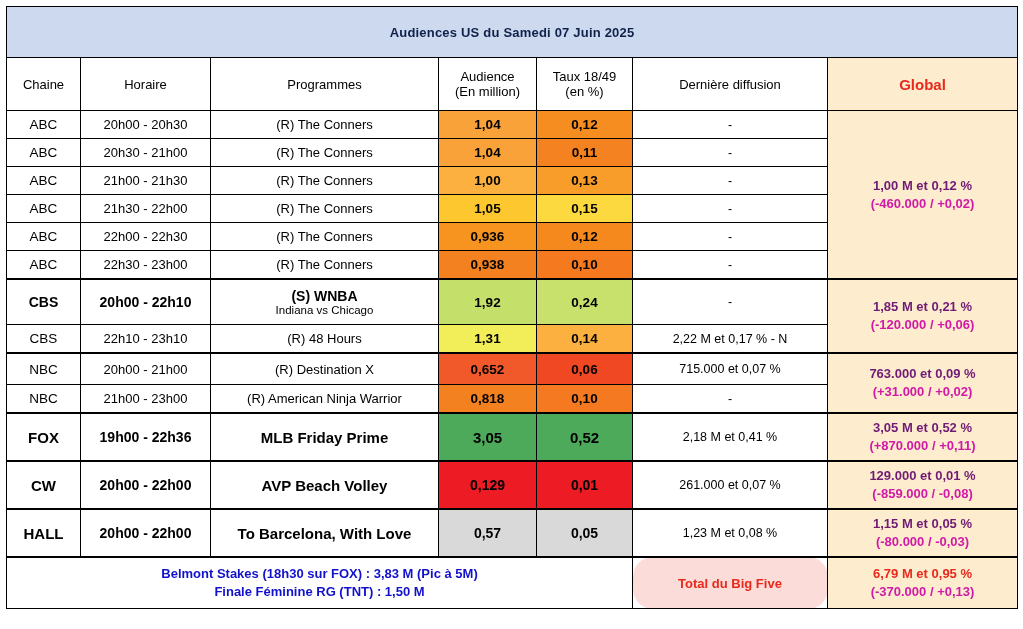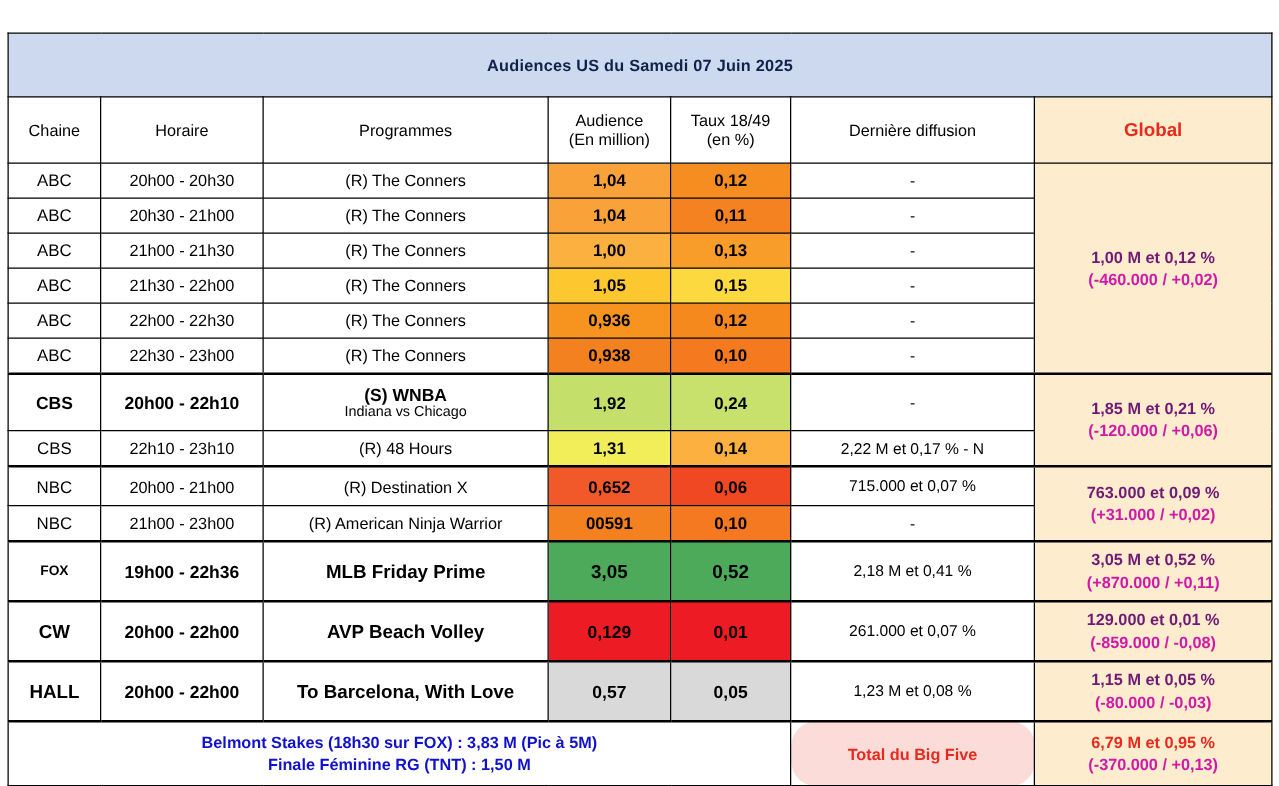--- a/index.html
+++ b/index.html
@@ -13,21 +13,20 @@
     height: 629px;
     position: relative;
     background: #ffffff;
     box-sizing: border-box;
     padding: 6px;
   }
   table.audience {
     border-collapse: collapse;
     width: 1011px;
     table-layout: fixed;
-    margin-top: 20px;
   }
   table.audience td, table.audience th {
     border: 1px solid #000000;
     font-size: 13px;
     text-align: center;
     vertical-align: middle;
     padding: 0;
   }
   
   col.c-chaine   { width: 74px; }
@@ -231,27 +230,27 @@
         <td class="derniere thick-top">715.000 et 0,07 %</td>
         <td class="global-cell thick-top" rowspan="2">
           <span class="l1">763.000 et 0,09 %</span>
           <span class="l2">(+31.000 / +0,02)</span>
         </td>
       </tr>
       <tr class="drow">
         <td class="chaine thick-bottom">NBC</td>
         <td class="horaire thick-bottom">21h00 - 23h00</td>
         <td class="prog thick-bottom">(R) American Ninja Warrior</td>
-        <td class="num thick-bottom" style="background:#f4811f">00591</td>
+        <td class="num thick-bottom" style="background:#f4811f">0,818</td>
         <td class="num thick-bottom" style="background:#f47920">0,10</td>
         <td class="derniere thick-bottom">-</td>
       </tr>
 
       <tr class="drow bold">
-        <td class="chaine thick-top thick-bottom" style="height:46px;font-size:11px">FOX</td>
+        <td class="chaine thick-top thick-bottom" style="height:46px;font-size:15px">FOX</td>
         <td class="horaire thick-top thick-bottom">19h00 - 22h36</td>
         <td class="prog thick-top thick-bottom" style="font-size:15px">MLB Friday Prime</td>
         <td class="num thick-top thick-bottom" style="background:#4eaa5b;font-size:15px">3,05</td>
         <td class="num thick-top thick-bottom" style="background:#4eaa5b;font-size:15px">0,52</td>
         <td class="derniere thick-top thick-bottom" style="font-weight:normal">2,18 M et 0,41 %</td>
         <td class="global-cell thick-top thick-bottom">
           <span class="l1">3,05 M et 0,52 %</span>
           <span class="l2">(+870.000 / +0,11)</span>
         </td>
       </tr>

